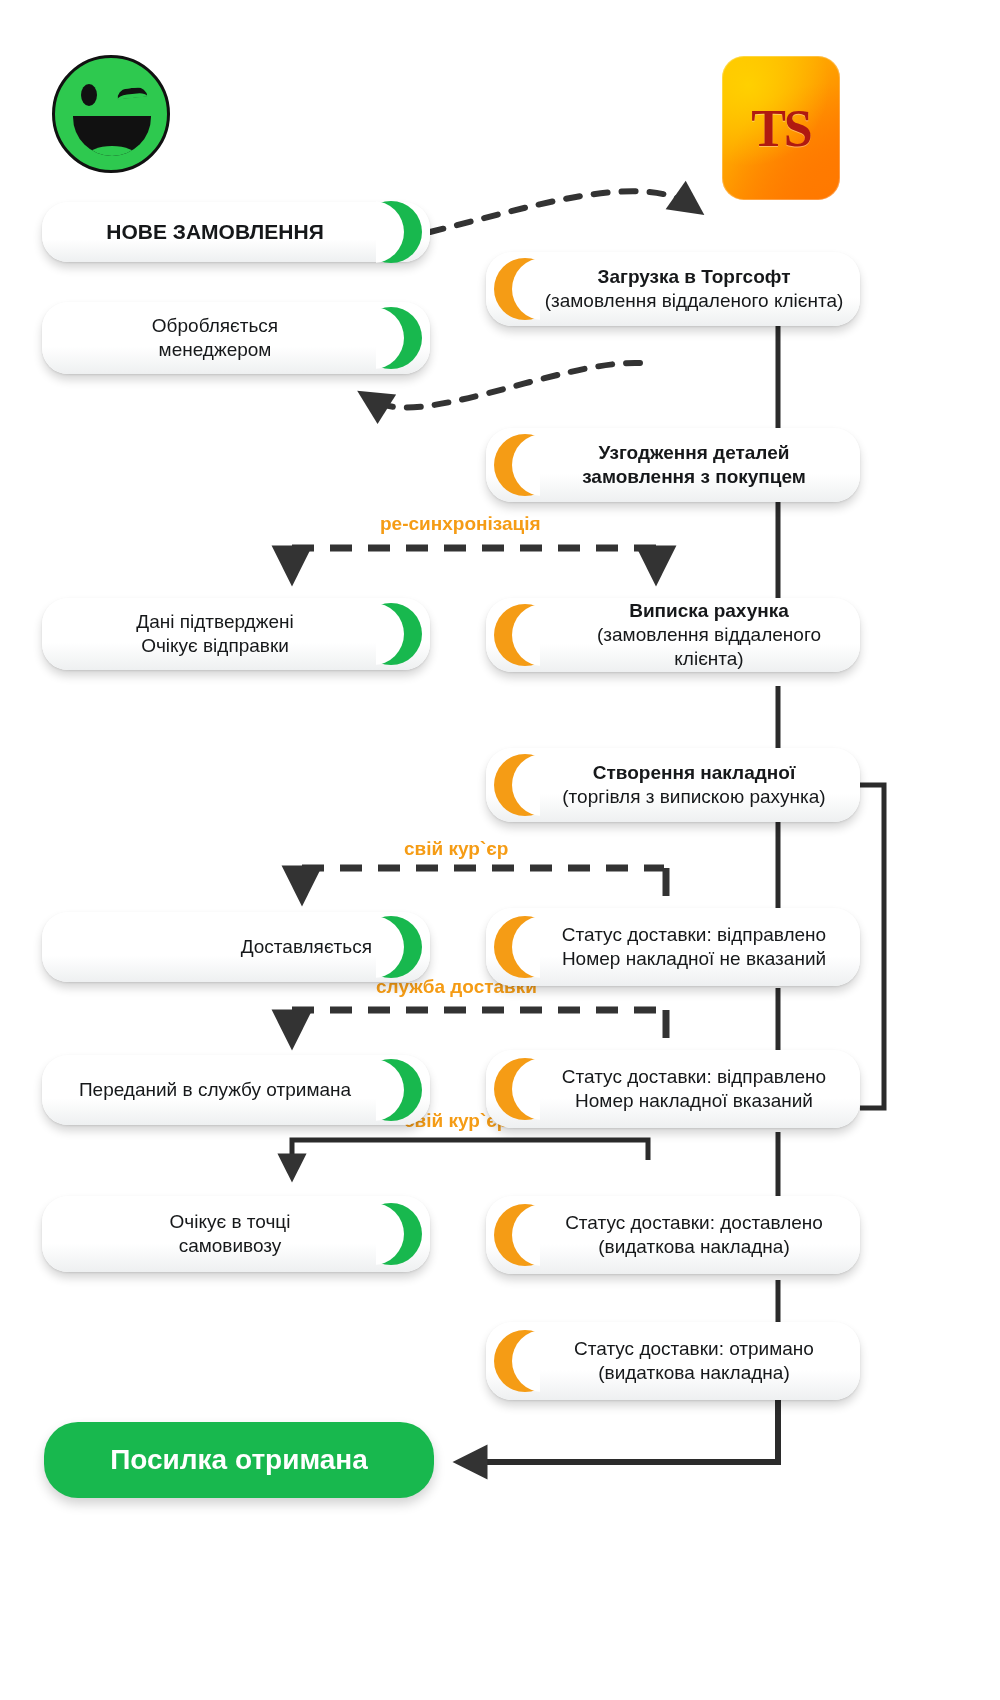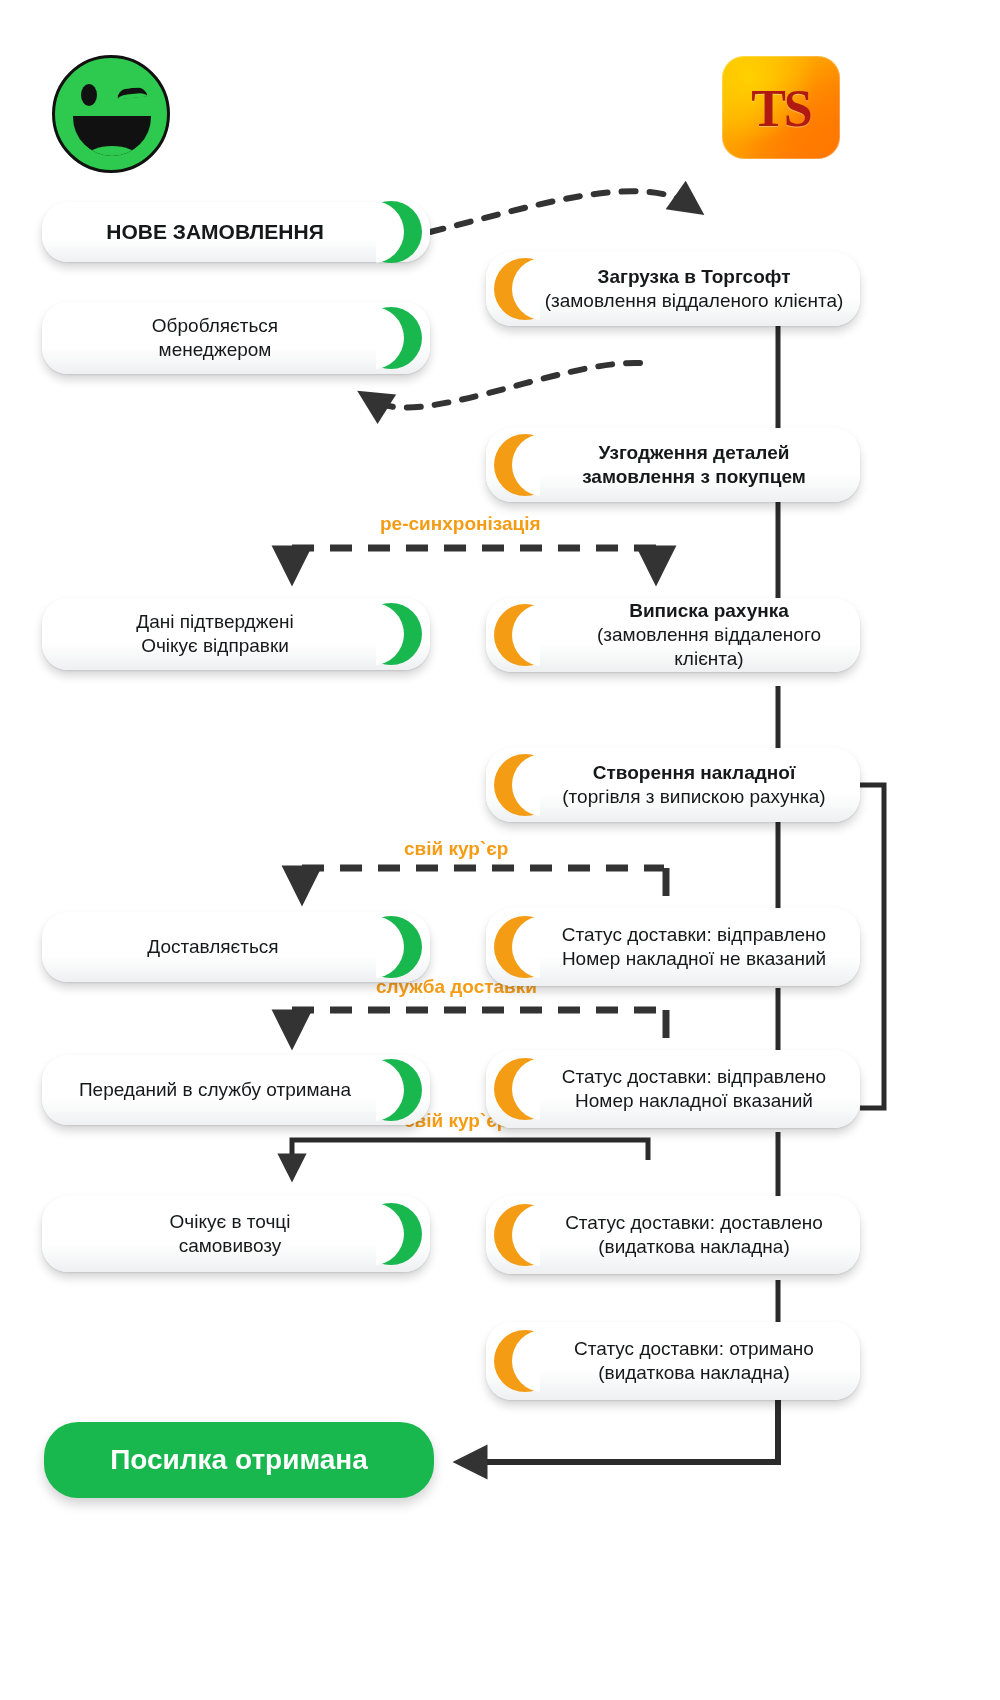--- a/index.html
+++ b/index.html
@@ -39,21 +39,21 @@
     background: #111;
     border-radius: 0 0 44px 44px;
     overflow: hidden;
   }
   .smiley .mouth:after {
     content: ""; position: absolute; left: 14px; bottom: -12px; width: 50px; height: 22px;
     background: #2ec94f; border-radius: 50%;
   }
 
   .ts-logo {
-    position: absolute; left: 722px; top: 56px; width: 118px; height: 103px;
+    position: absolute; left: 722px; top: 56px; width: 118px; height: 144px;
     border-radius: 22px;
     background:
       radial-gradient(circle at 22% 20%, #ffd000 0%, rgba(255,208,0,0) 55%),
       radial-gradient(circle at 85% 85%, #ff7a00 0%, rgba(255,122,0,0) 60%),
       linear-gradient(135deg, #ffc800 0%, #ffa000 45%, #ff6a00 100%);
     box-shadow: inset 0 0 0 1px rgba(255,255,255,.25);
   }
   .ts-logo .ts-text {
     position: absolute; left: 0; right: 0; top: 50%; transform: translateY(-50%);
     text-align: center;
@@ -225,21 +225,21 @@
 
   <div class="card" style="left:42px; top:598px; width:388px; height:72px;">
     <div class="label" style="padding-right:54px;">
       <span>Дані підтверджені</span>
       <span class="l2">Очікує відправки</span>
     </div>
     <div class="crescent green-right"></div>
   </div>
 
   <div class="card" style="left:42px; top:912px; width:388px; height:70px;">
-    <div class="label" style="padding-right:58px;">Доставляється</div>
+    <div class="label" style="padding-right:58px;text-align:right;">Доставляється</div>
     <div class="crescent green-right"></div>
   </div>
 
   <div class="card" style="left:42px; top:1055px; width:388px; height:70px;">
     <div class="label" style="padding-right:54px;">Переданий в службу отримана</div>
     <div class="crescent green-right"></div>
   </div>
 
   <div class="card" style="left:42px; top:1196px; width:388px; height:76px;">
     <div class="label" style="padding-right:24px;">

